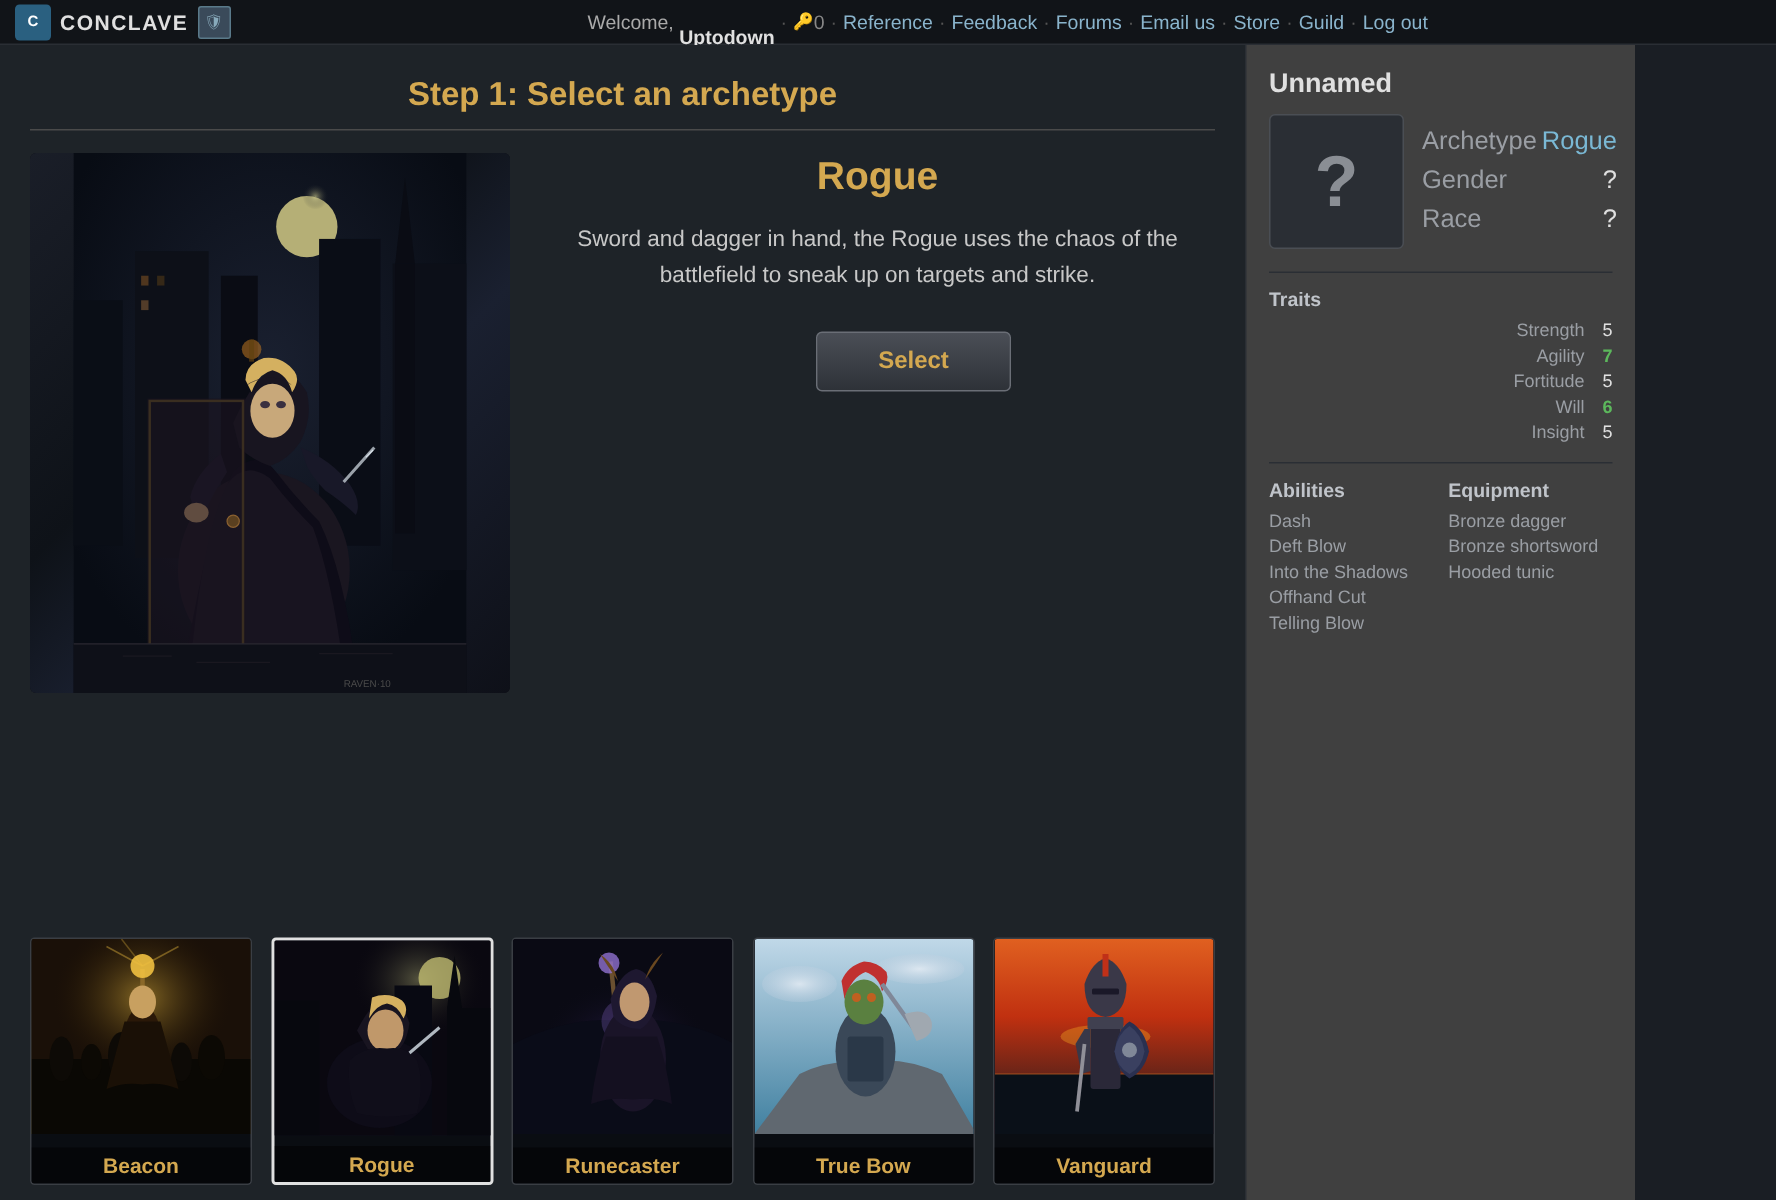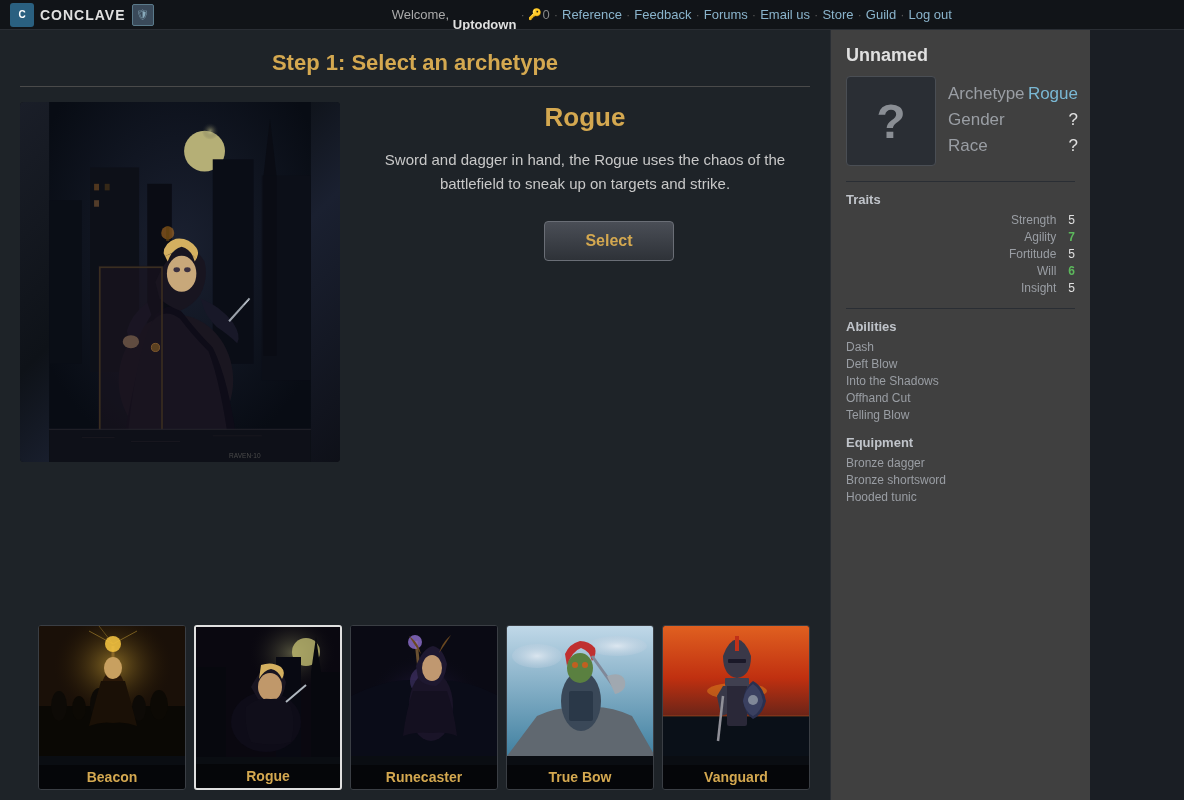--- a/index.html
+++ b/index.html
@@ -164,21 +164,21 @@
       margin-top: 10px;
       margin-left: 48px;
     }
 
     
     #archetypes-row {
       display: flex;
       width: 100%;
       gap: 8px;
       margin-top: 6px;
-      justify-content: flex-end;
+      justify-content: space-between;
     }
     .archetype-card {
       width: 148px;
       height: 165px;
       border: 1px solid #3a3e44;
       border-radius: 3px;
       overflow: hidden;
       cursor: pointer;
       position: relative;
       background: #0a0d12;
@@ -260,21 +260,20 @@
     .sidebar-divider {
       height: 1px;
       background: #2a2e34;
       margin: 10px 0;
     }
 
     .sidebar-section {
       display: flex;
       gap: 10px;
       margin-bottom: 8px;
-      flex-direction: column;
     }
     .sidebar-col {
       flex: 1;
     }
     .sidebar-section-title {
       color: #c0c4ca;
       font-size: 13px;
       font-weight: bold;
       margin-bottom: 6px;
     }

